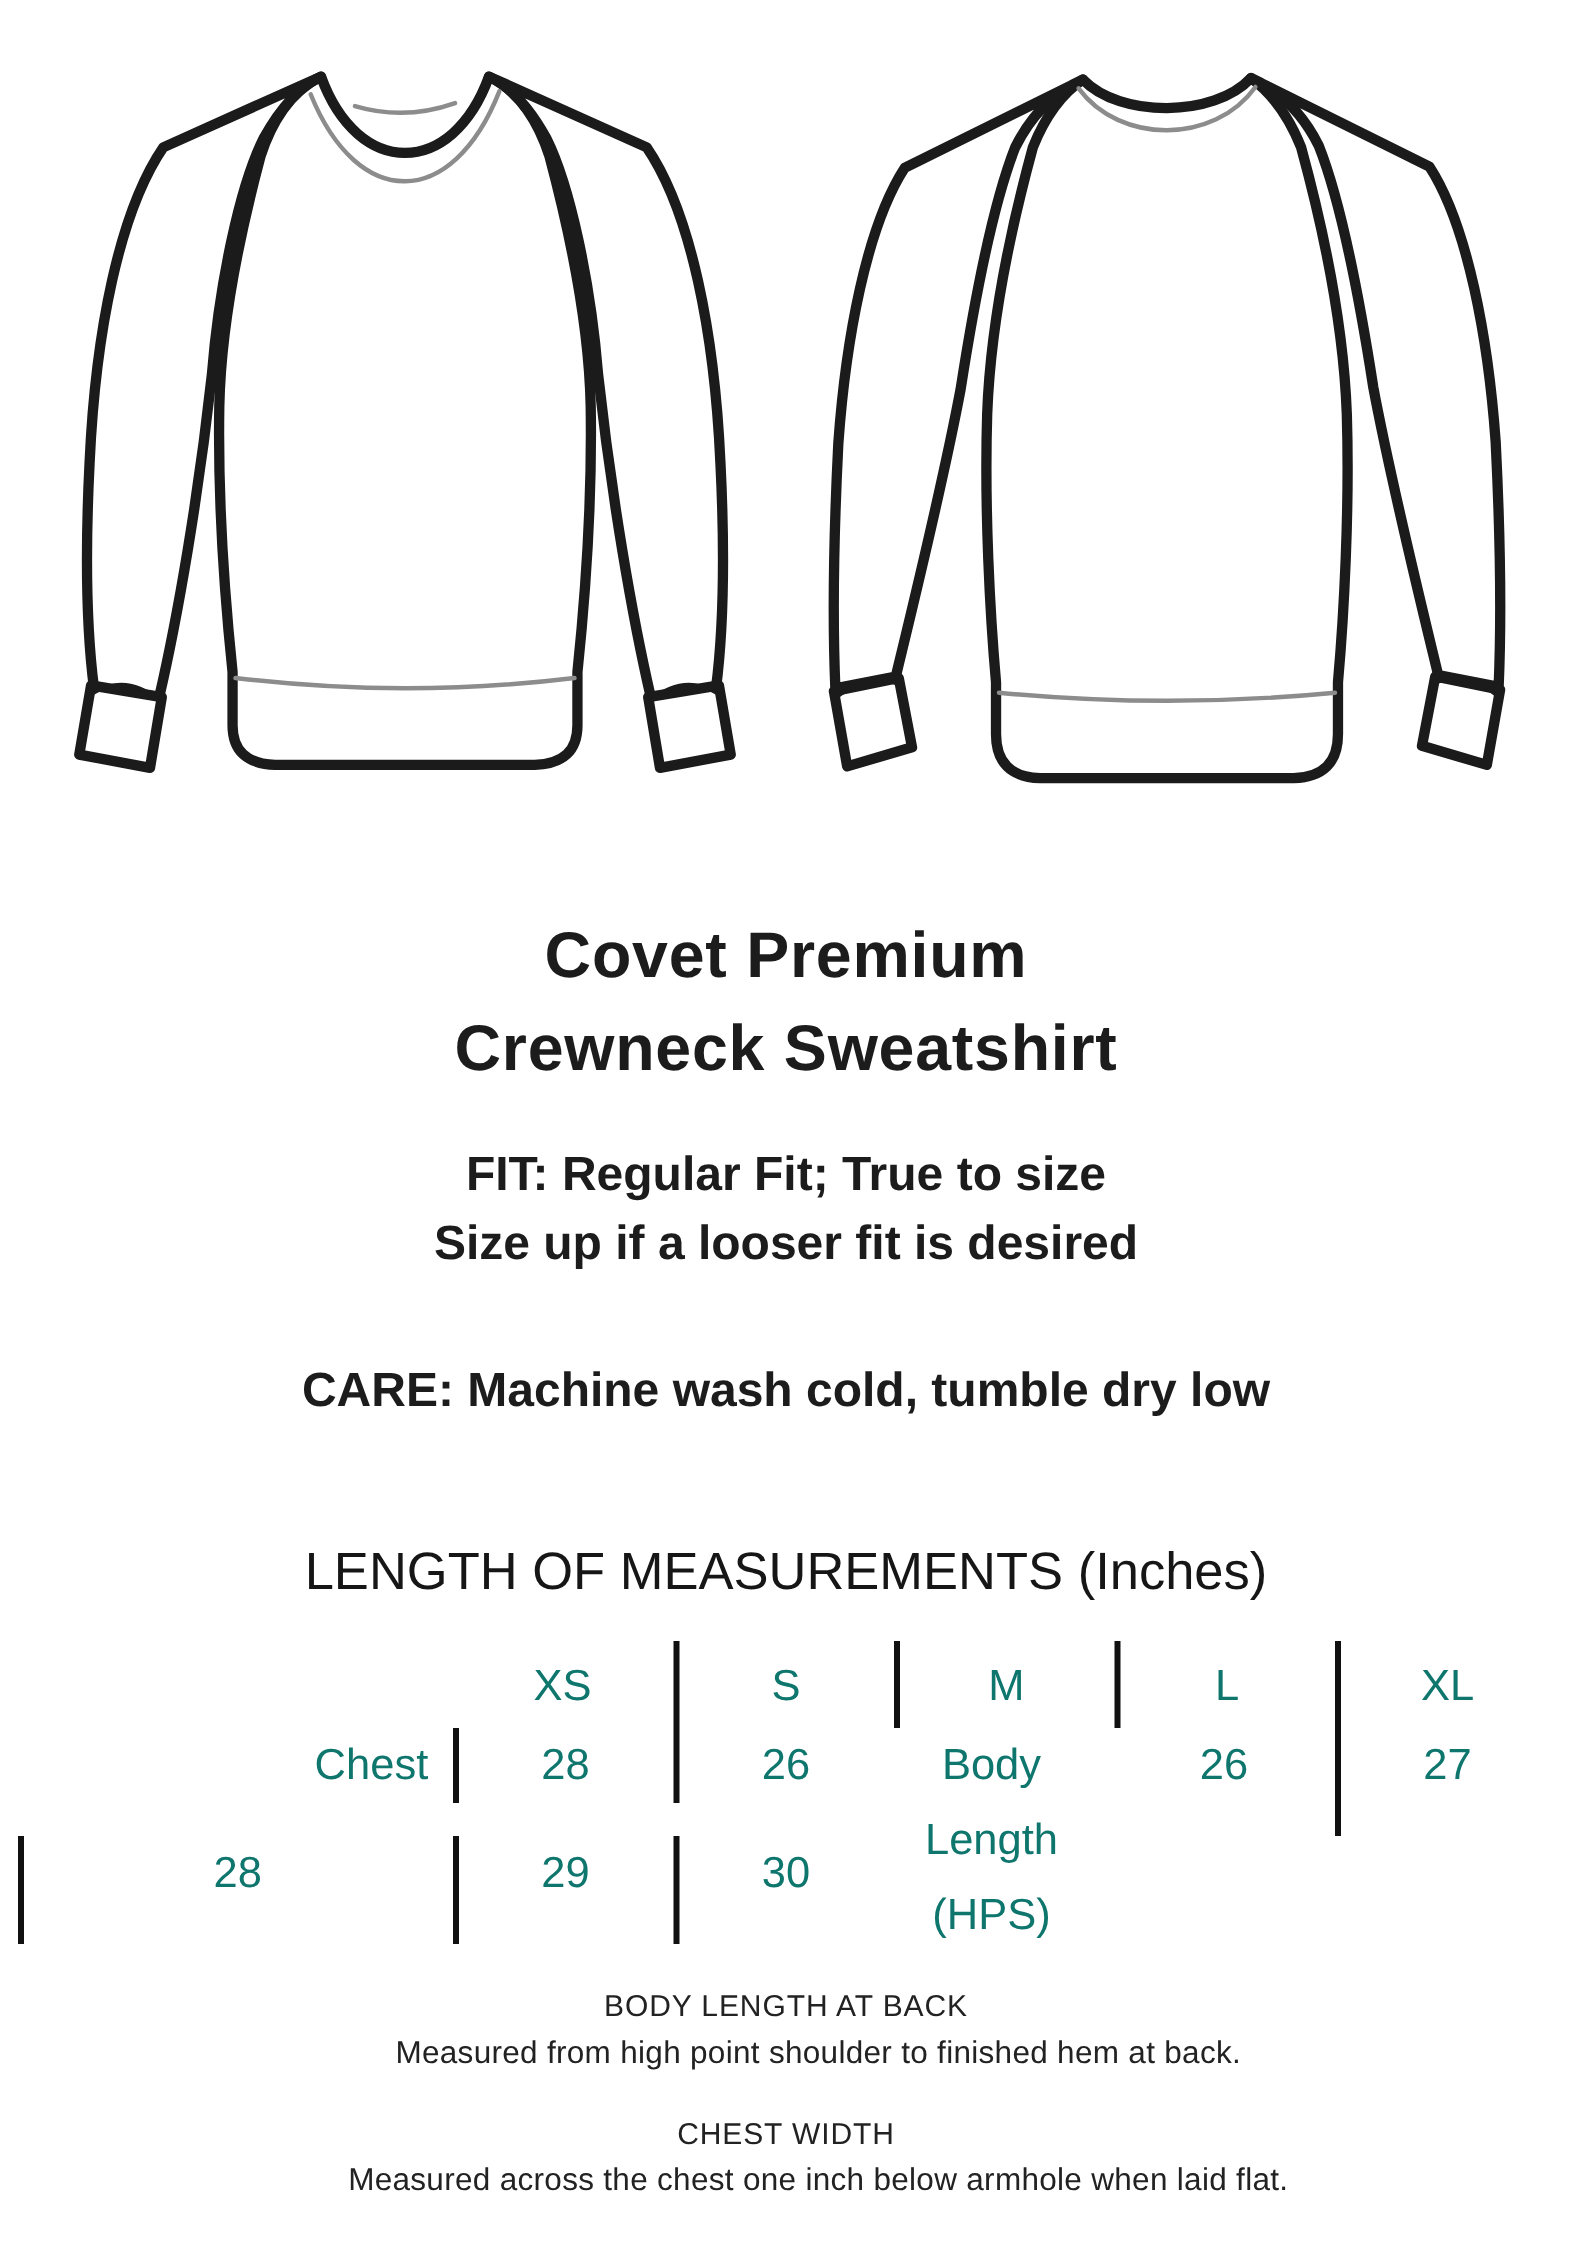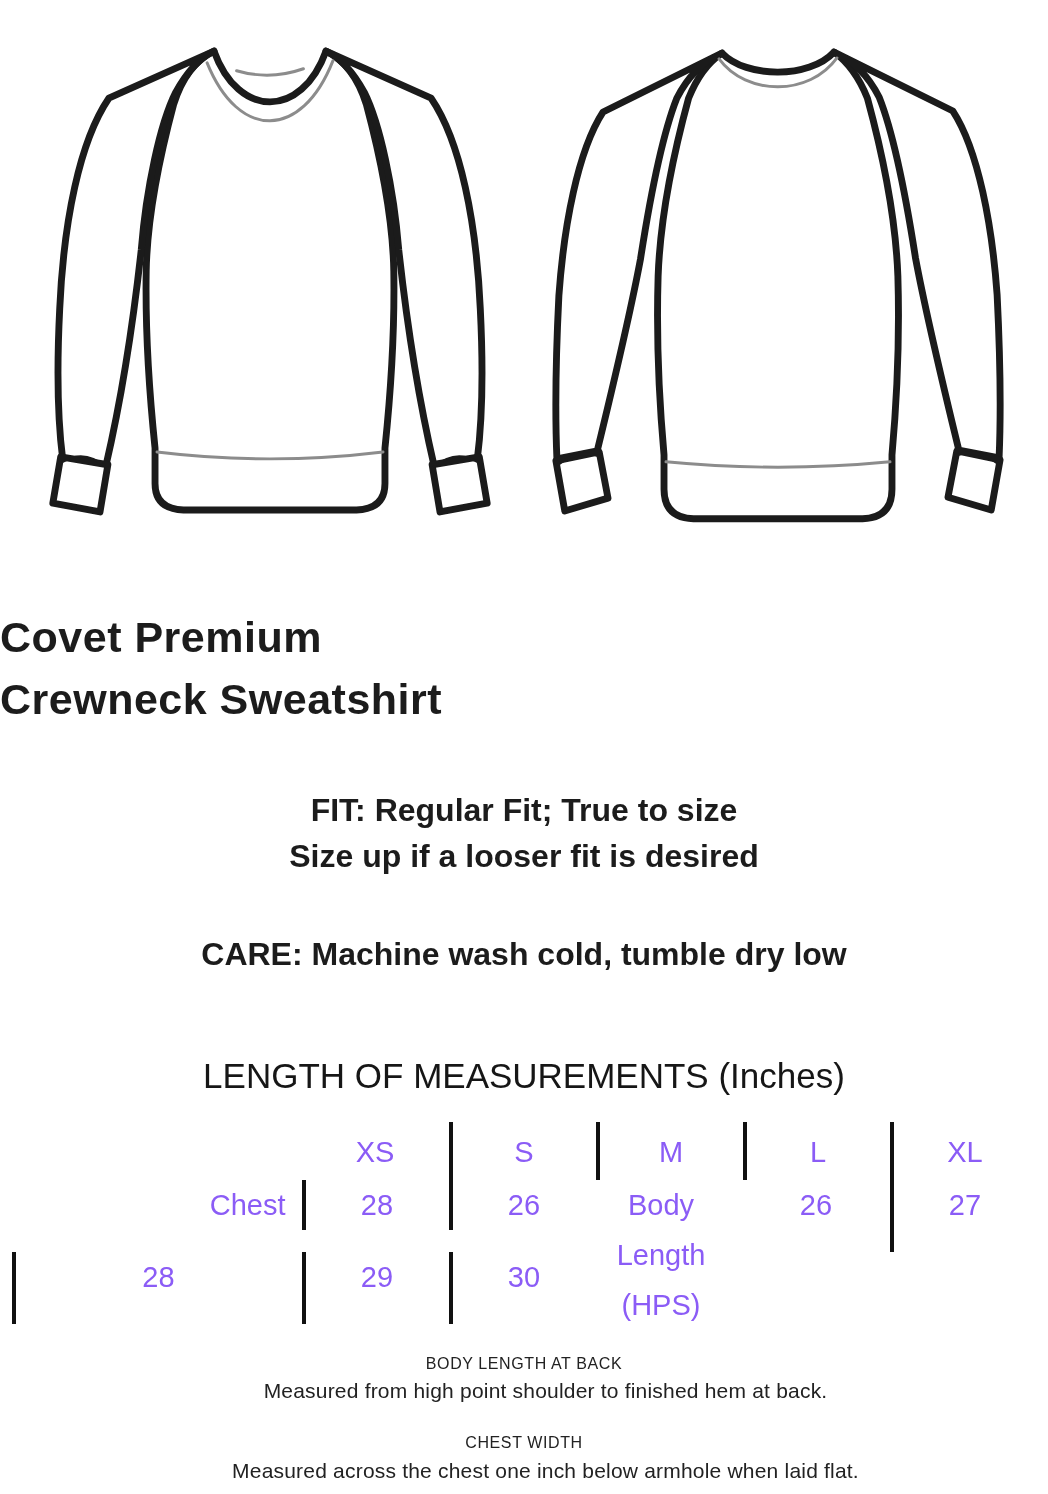--- a/index.html
+++ b/index.html
@@ -19,28 +19,29 @@
     justify-content: center;
     align-items: flex-start;
     gap: 56px;
     padding-top: 24px;
   }
   .drawings svg { display: block; }
 
   
   .title {
     margin-top: 68px;
+    text-align: center;
     font-size: 43px;
     font-weight: 700;
     line-height: 1.45;
     letter-spacing: 0.5px;
     color: #1c1c1c;
   }
   .fit {
-    margin-top: 56px;
+    margin-top: 28px;
     text-align: center;
     font-size: 32px;
     font-weight: 700;
     line-height: 1.45;
     color: #1c1c1c;
   }
   .care {
     margin-top: 52px;
     text-align: center;
     font-size: 32px;
@@ -58,41 +59,41 @@
   }
 
   
   .size-table {
     margin: 26px auto 0 auto;
     width: 1025px;
     display: grid;
     grid-template-columns: 290px repeat(5, 147px);
     grid-auto-rows: auto;
     font-size: 29px;
-    color: #8b5cf6;
+    color: #0f766e;
   }
   .size-table .cell {
     text-align: center;
     height: 50px;
     line-height: 50px;
   }
   .size-table .head { height: 58px; line-height: 44px; padding-top: 8px; }
   .size-table .label-cell {
     text-align: right;
     padding-right: 16px;
   }
   .size-table .last-row { height: 72px; line-height: 50px; padding-bottom: 22px; text-align: center; }
   .size-table .vline { border-left: 4px solid #111111; }
 
   
   .note { text-align: center; }
   .note-1 { margin-top: 28px; }
   .note-2 { margin-top: 26px; }
   .note-heading {
-    font-size: 16px;
+    font-size: 20px;
     font-weight: 400;
     letter-spacing: 0.6px;
     color: #222222;
     line-height: 1.45;
   }
   .note-desc {
     font-size: 21px;
     font-weight: 400;
     letter-spacing: 0.2px;
     color: #222222;

